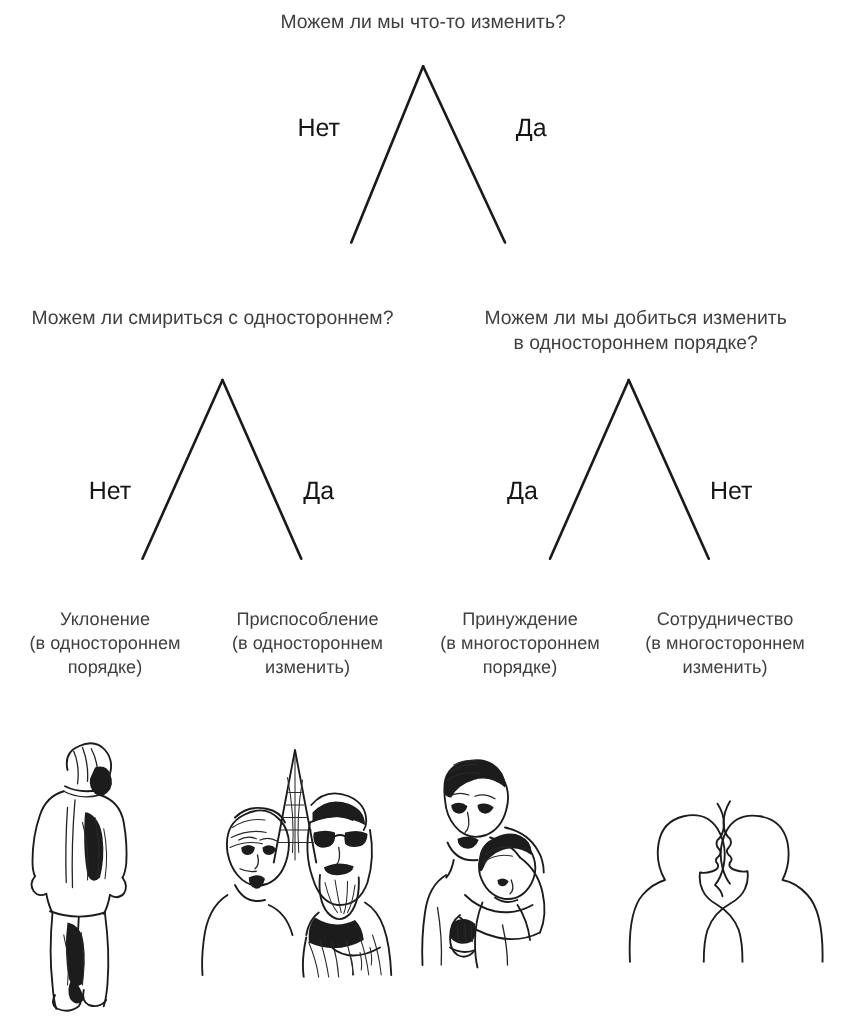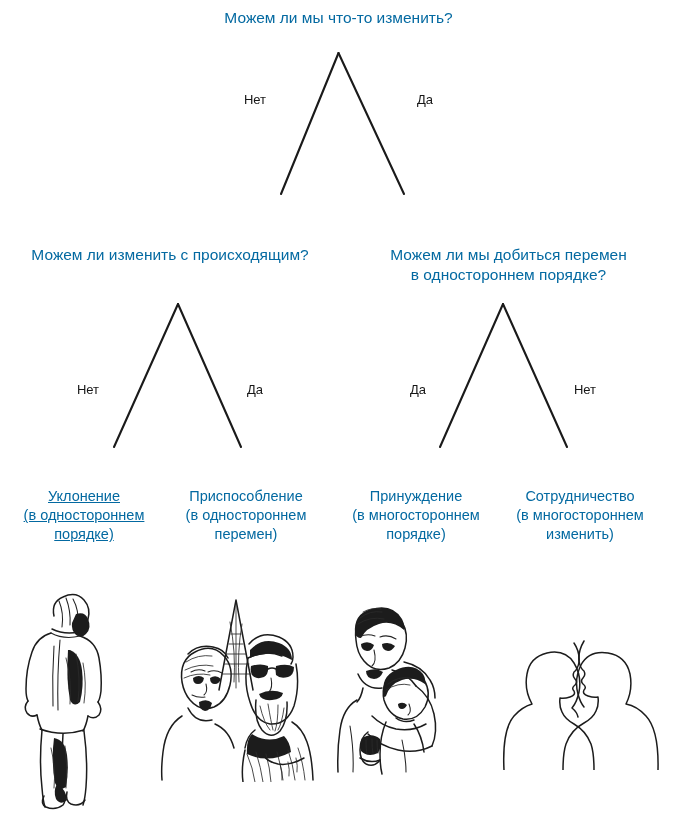--- a/index.html
+++ b/index.html
@@ -20,21 +20,21 @@
     position: absolute;
     left: 0; top: 0;
     width: 677px;
     height: 817px;
   }
 
   .txt {
     position: absolute;
     text-align: center;
     line-height: 1.28;
-    color: #0369a1;
+    color: #404040;
     white-space: pre-line;
   }
 
   
   .q-root {
     left: 0;
     top: 8px;
     width: 677px;
     font-size: 15.5px;
   }
@@ -47,40 +47,40 @@
   .q-right {
     left: 340px;
     top: 245px;
     width: 337px;
     font-size: 15.5px;
   }
 
   
   .lbl {
     position: absolute;
-    font-size: 13px;
+    font-size: 20px;
     color: #161616;
     text-align: center;
   }
   .lbl-a-no  { left: 215px; top: 92px;  width: 80px; }
   .lbl-a-yes { left: 385px; top: 92px;  width: 80px; }
 
   .lbl-b-no  { left: 48px;  top: 382px; width: 80px; }
   .lbl-b-yes { left: 215px; top: 382px; width: 80px; }
   .lbl-c-yes { left: 378px; top: 382px; width: 80px; }
   .lbl-c-no  { left: 545px; top: 382px; width: 80px; }
 
   
   .outcome {
     font-size: 14.5px;
     line-height: 1.32;
     top: 487px;
     width: 168px;
   }
-  .out-1 { left: 0px; text-decoration: underline; }
+  .out-1 { left: 0px; }
   .out-2 { left: 162px; }
   .out-3 { left: 332px; }
   .out-4 { left: 496px; }
 
   
   svg.layer {
     position: absolute;
     left: 0; top: 0;
     width: 677px;
     height: 817px;
@@ -110,35 +110,35 @@
 </head>
 <body>
 
 <div class="stage">
 
   <div class="txt q-root">Можем ли мы что-то изменить?</div>
 
   <div class="lbl lbl-a-no">Нет</div>
   <div class="lbl lbl-a-yes">Да</div>
 
-  <div class="txt q-left">Можем ли изменить с происходящим?</div>
-  <div class="txt q-right">Можем ли мы добиться перемен
+  <div class="txt q-left">Можем ли смириться с одностороннем?</div>
+  <div class="txt q-right">Можем ли мы добиться изменить
 в одностороннем порядке?</div>
 
   <div class="lbl lbl-b-no">Нет</div>
   <div class="lbl lbl-b-yes">Да</div>
   <div class="lbl lbl-c-yes">Да</div>
   <div class="lbl lbl-c-no">Нет</div>
 
   <div class="txt outcome out-1">Уклонение
 (в одностороннем
 порядке)</div>
   <div class="txt outcome out-2">Приспособление
 (в одностороннем
-перемен)</div>
+изменить)</div>
   <div class="txt outcome out-3">Принуждение
 (в многостороннем
 порядке)</div>
   <div class="txt outcome out-4">Сотрудничество
 (в многостороннем
 изменить)</div>
 
   <svg class="layer" viewBox="0 0 677 817">
 
     <path class="vline" d="M 338.5 53 L 281 194"></path>

